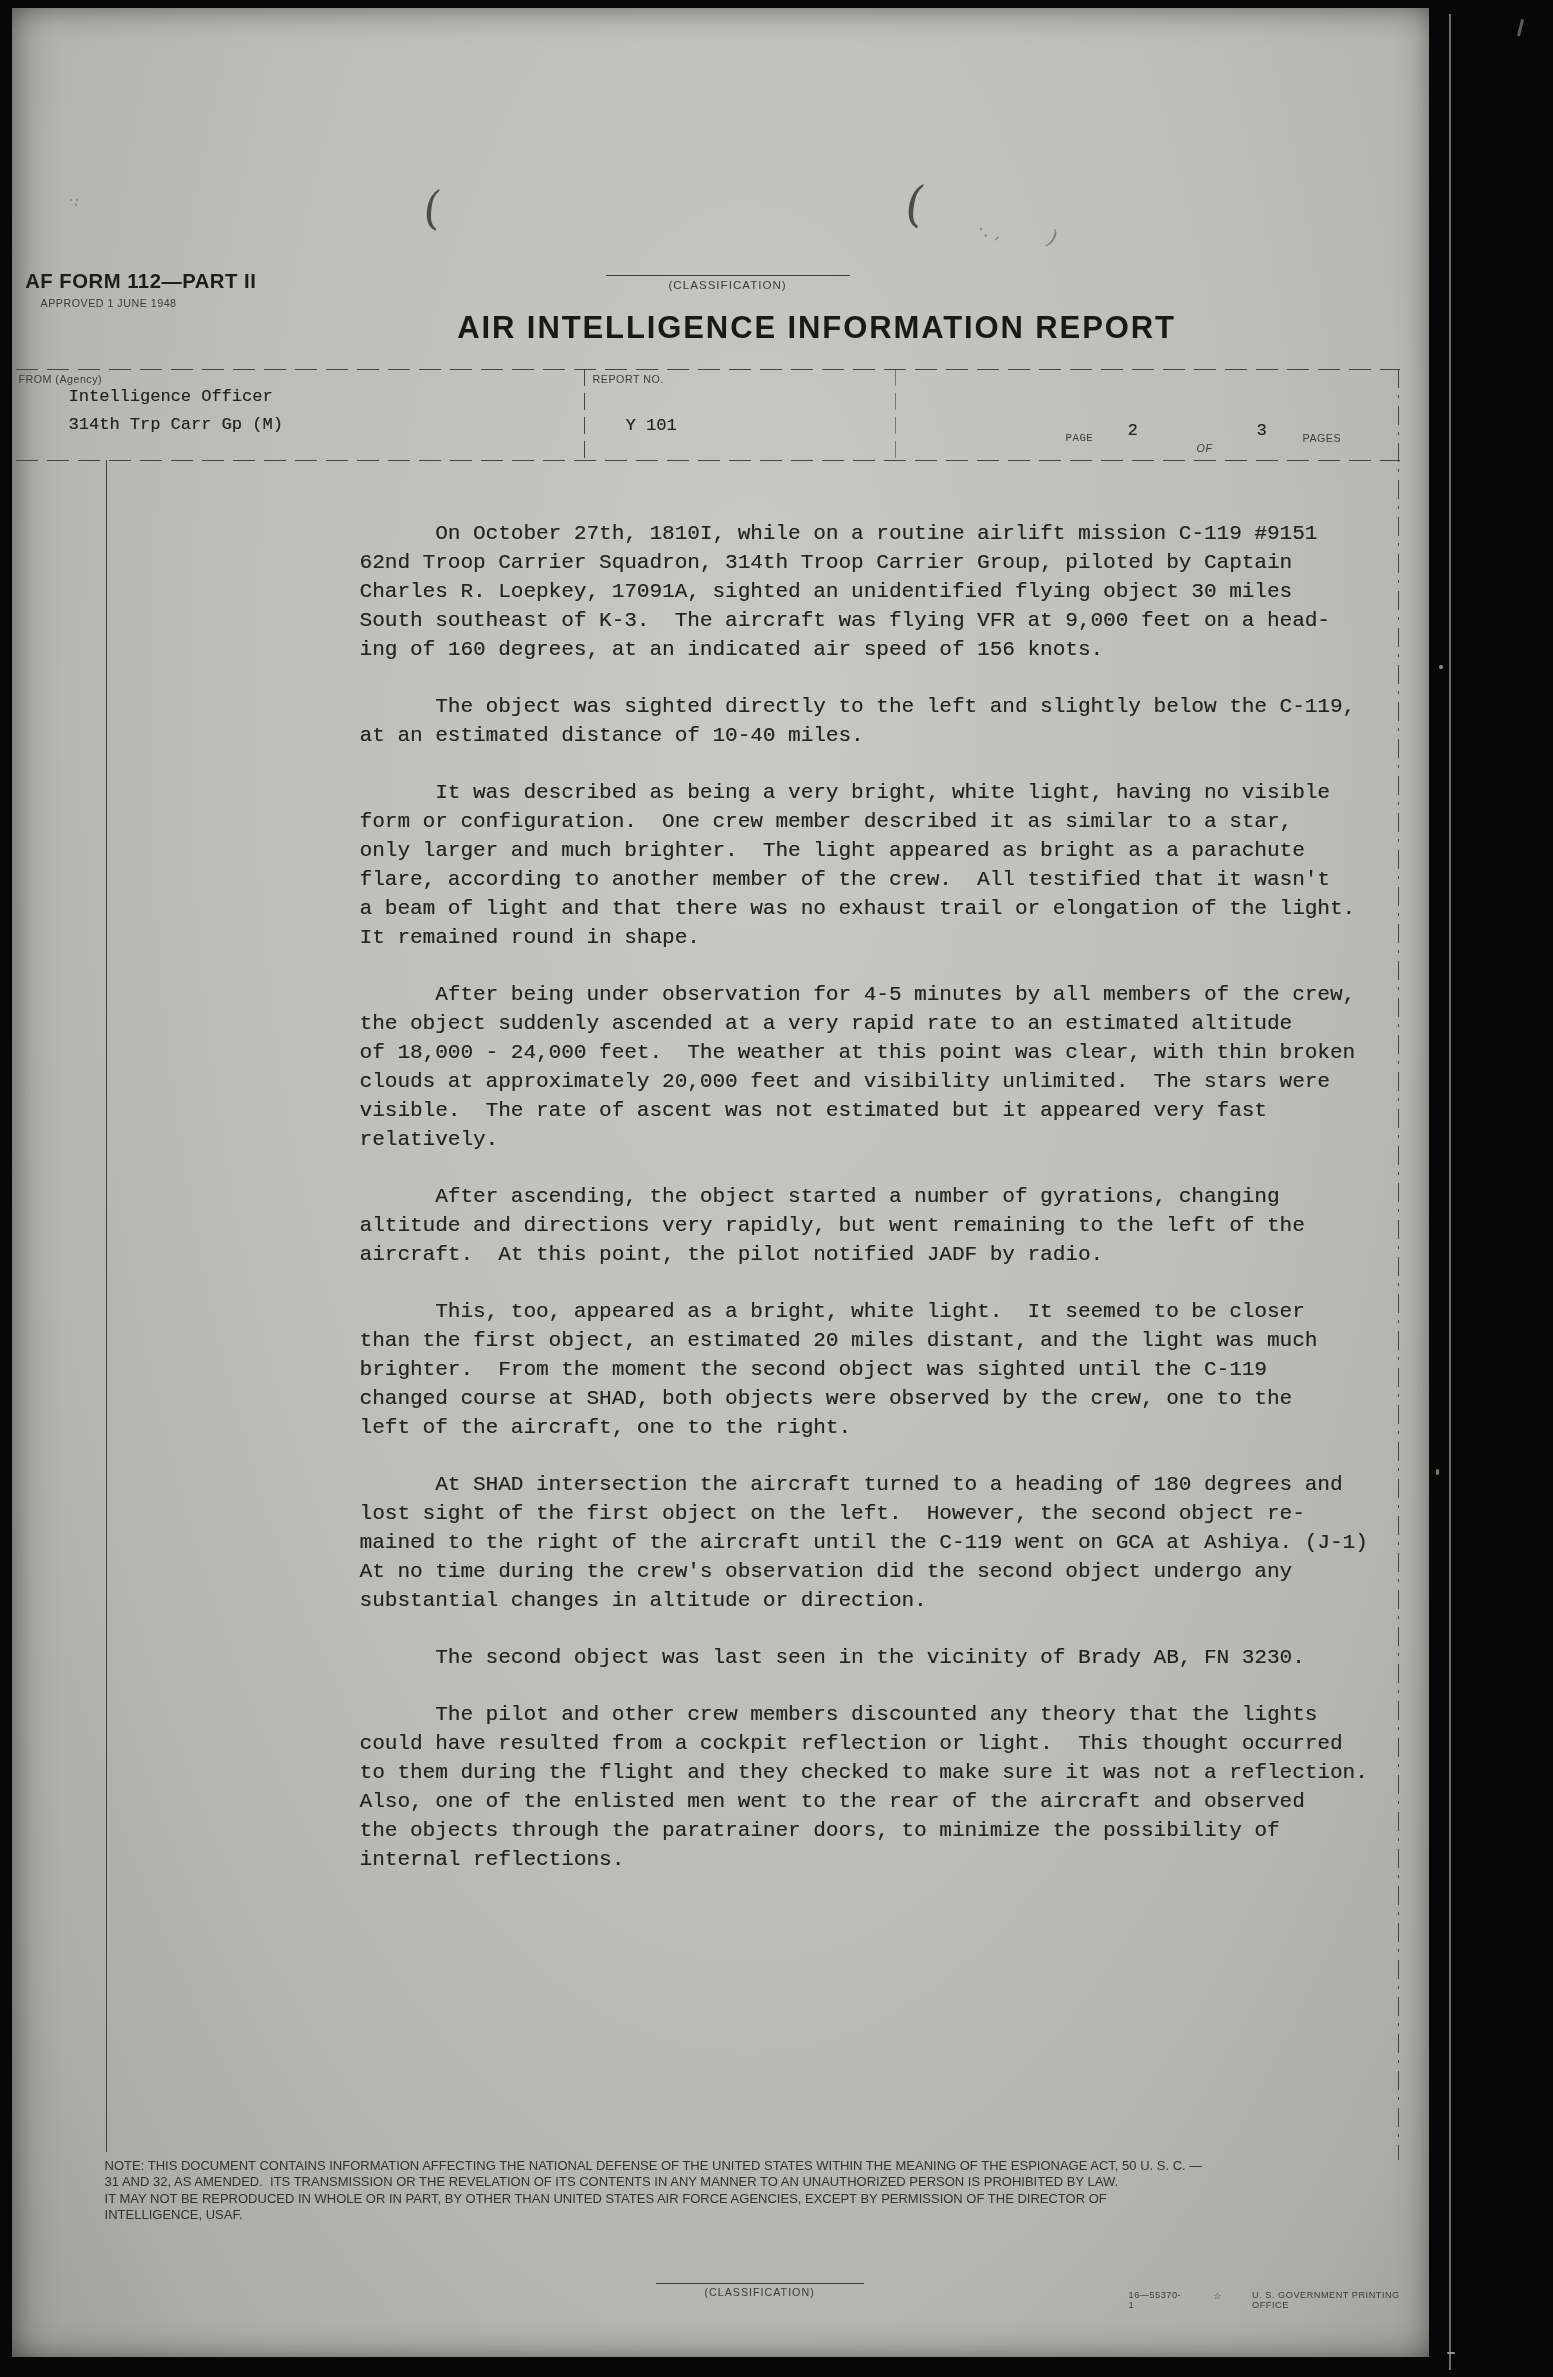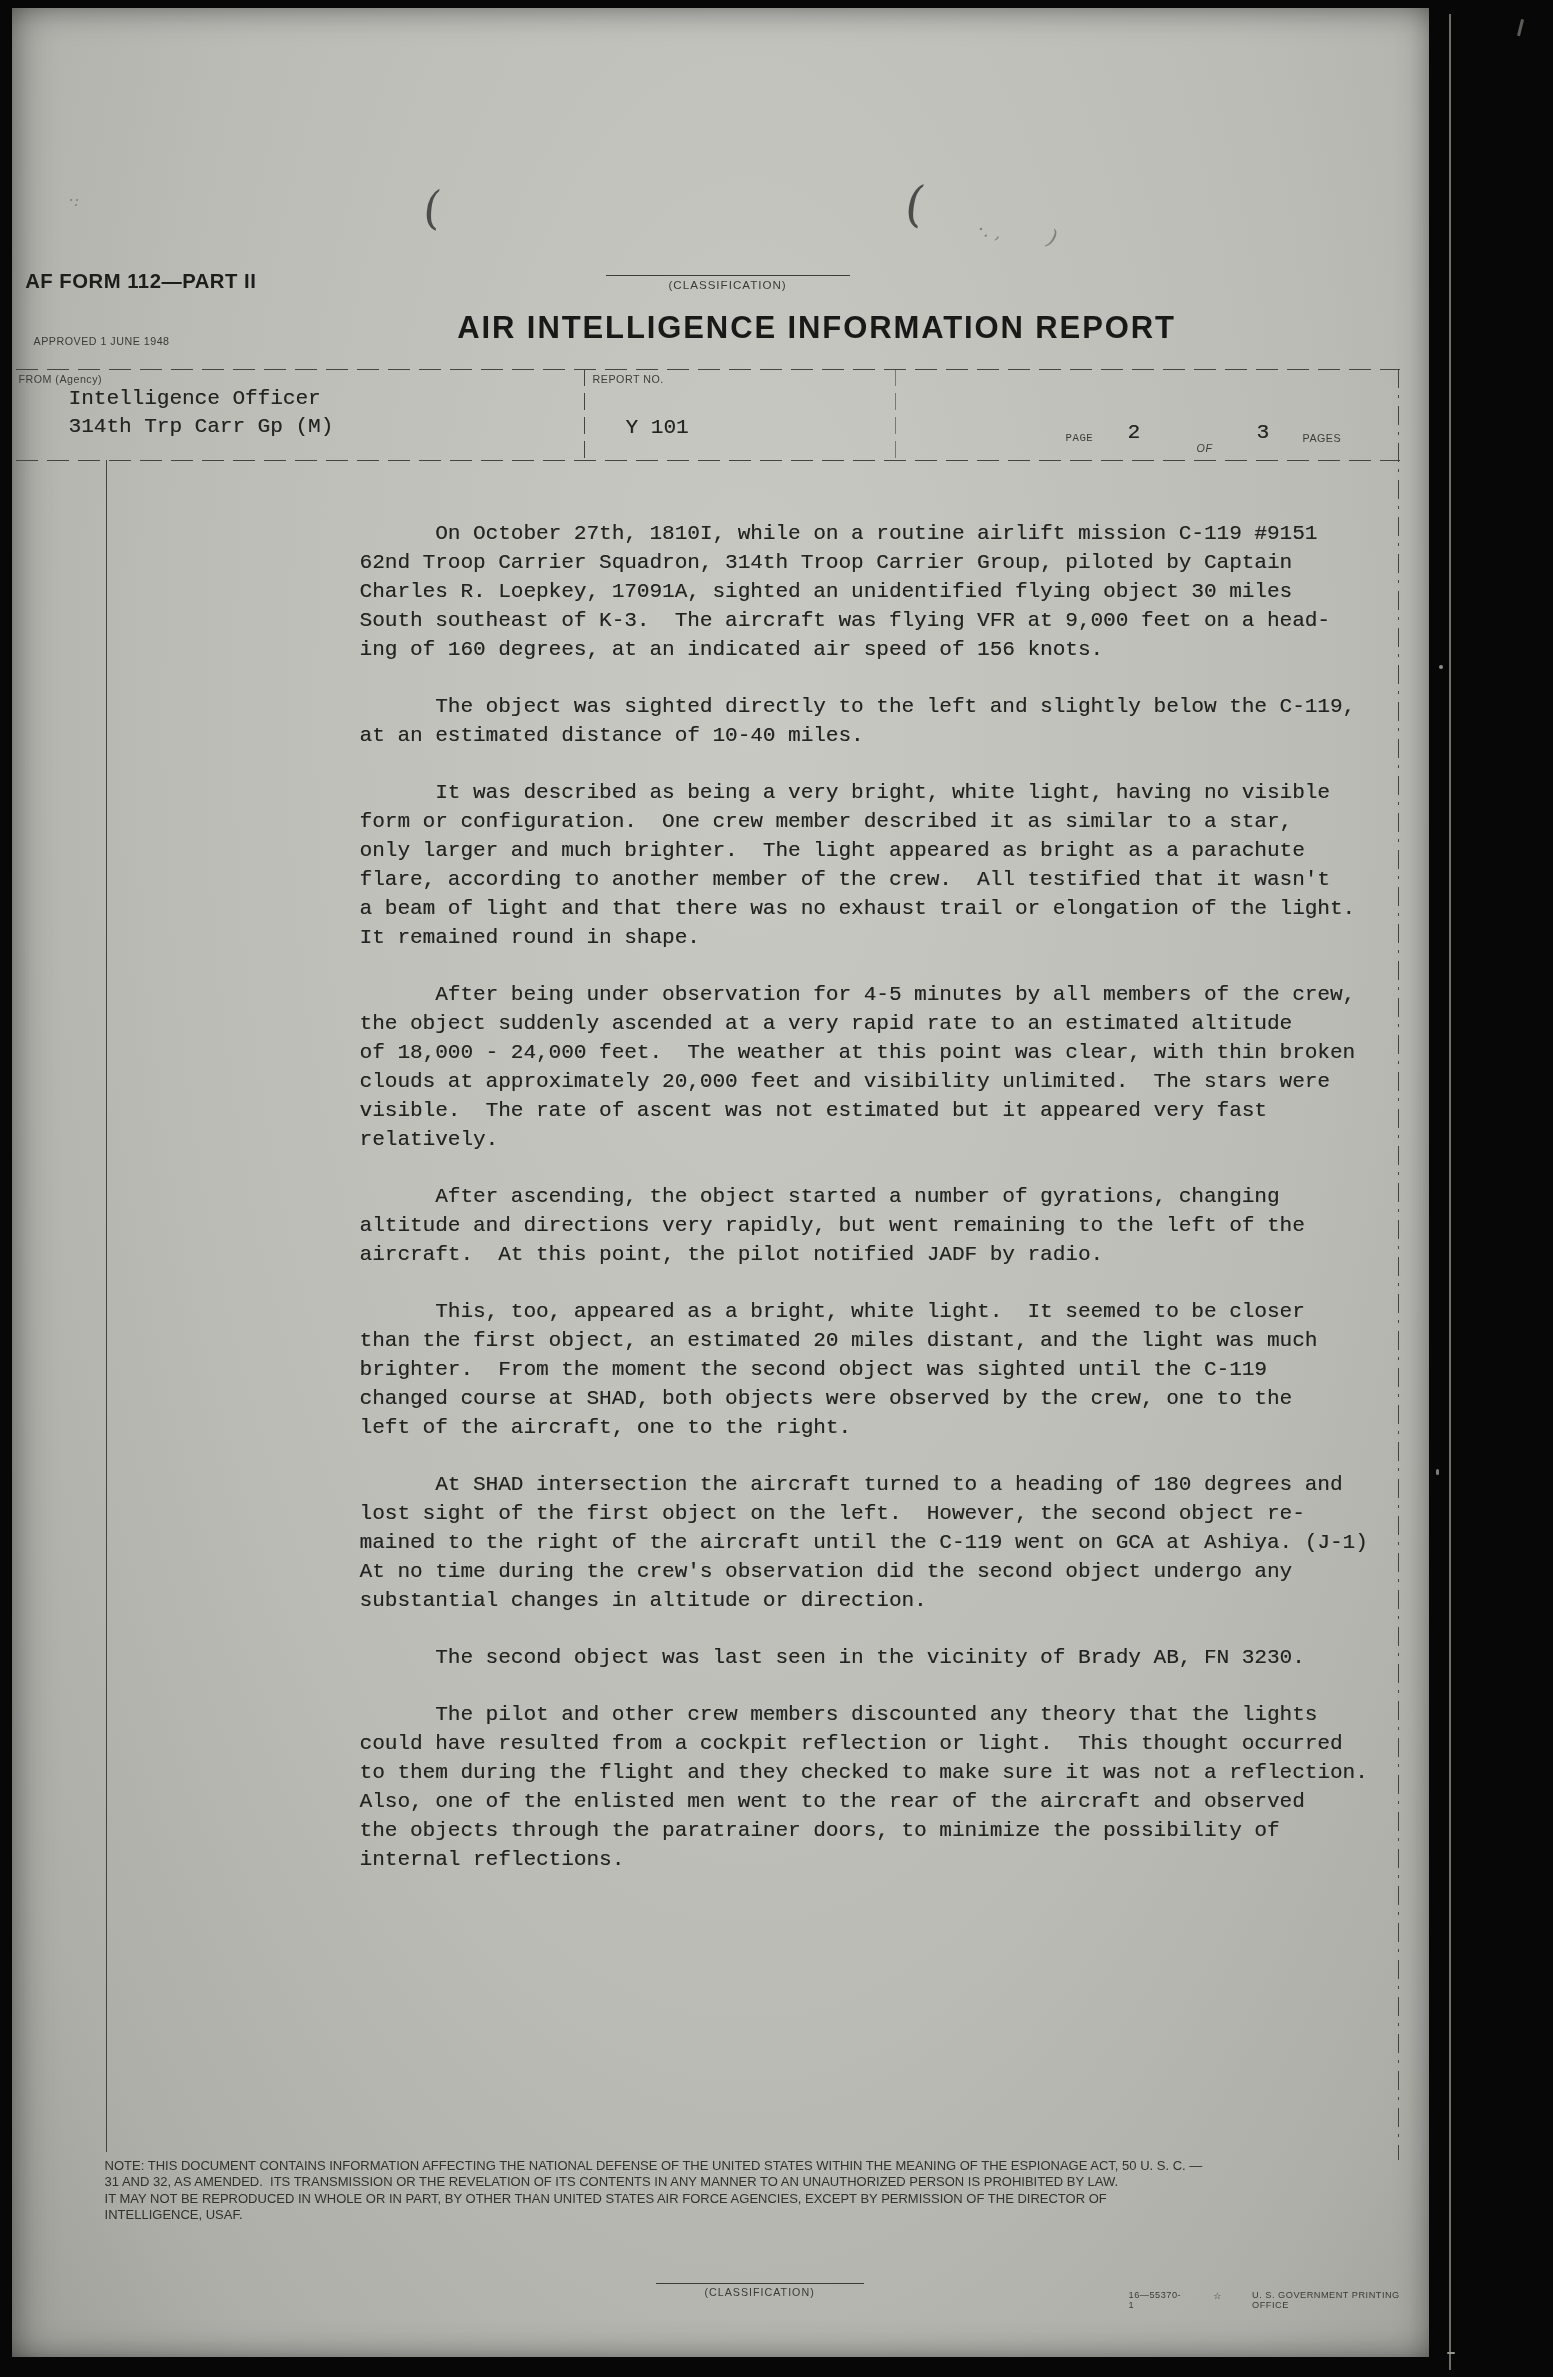--- a/index.html
+++ b/index.html
@@ -38,21 +38,21 @@
     width: 1552px; text-align: center; text-indent: 58px;
     font-size: 31px; font-weight: bold; letter-spacing: 1.9px; color: #191917;
   }
 
   .hdash { height: 1.5px; background: repeating-linear-gradient(90deg, #45453f 0 22px, transparent 22px 31px); }
   .vdash { width: 1.5px; background: repeating-linear-gradient(180deg, #45453f 0 16.5px, transparent 16.5px 24px); }
   .vdashdot { width: 1.5px; background: repeating-linear-gradient(180deg, #45453f 0 19.4px, transparent 19.4px 26px, #45453f 26px 29px, transparent 29px 37px); }
   .vsolid { width: 1.5px; background: #43433d; }
 
   .small-label { font-size: 10.7px; letter-spacing: 0.5px; color: #3c3c38; }
-  .typed-45 { font-size: 21px; }
+  .typed-45 { font-size: 17px; }
 
   .report-body { left: 348px; top: 511px; width: 1075px; }
   .para { white-space: pre; font-size: 21px; line-height: 29px; margin: 0 0 28px 0; }
 
   .note {
     left: 72px; top: 2150px;
     font-size: 13px; line-height: 16.5px; white-space: pre;
     color: #30302c; letter-spacing: 0px; margin-left: 21px;
   }
 
@@ -78,21 +78,21 @@
 
 <div class="paper">
 
   <span class="abs hand" style="left:57px; top:183px; font-size:16.5px; opacity:.45;">·:</span>
   <span class="abs hand" style="left:411px; top:174px; font-size:45px; transform:rotate(-6deg);">(</span>
   <span class="abs hand" style="left:893px; top:168px; font-size:48px; transform:rotate(-3deg);">(</span>
   <span class="abs hand" style="left:966px; top:212px; font-size:18.4px; transform:rotate(10deg); opacity:.55;">·. ,</span>
   <span class="abs hand" style="left:1036px; top:217px; font-size:22px; transform:rotate(18deg); opacity:.55;">)</span>
 
   <div class="abs form-id-main" style="left:13.6px; top:262px;">AF FORM 112—PART II</div>
-  <div class="abs form-id-sub" style="left:22px; top:289px;margin-top:38px;">APPROVED 1 JUNE 1948</div>
+  <div class="abs form-id-sub" style="left:29px; top:289px;">APPROVED 1 JUNE 1948</div>
 
   <div class="abs class-top" style="left:594px; top:267px;">(CLASSIFICATION)</div>
 
   <div class="abs doc-title" style="left:0px; top:302px;">AIR INTELLIGENCE INFORMATION REPORT</div>
 
   <div class="abs hdash" style="left:4.8px; top:361px; width:1384px;"></div>
   <div class="abs hdash" style="left:4.8px; top:452px; width:1384px;"></div>
   <div class="abs vdash" style="left:572px; top:361px; height:91px;"></div>
   <div class="abs vdash" style="left:883px; top:361px; height:91px; opacity:.6;"></div>
 

